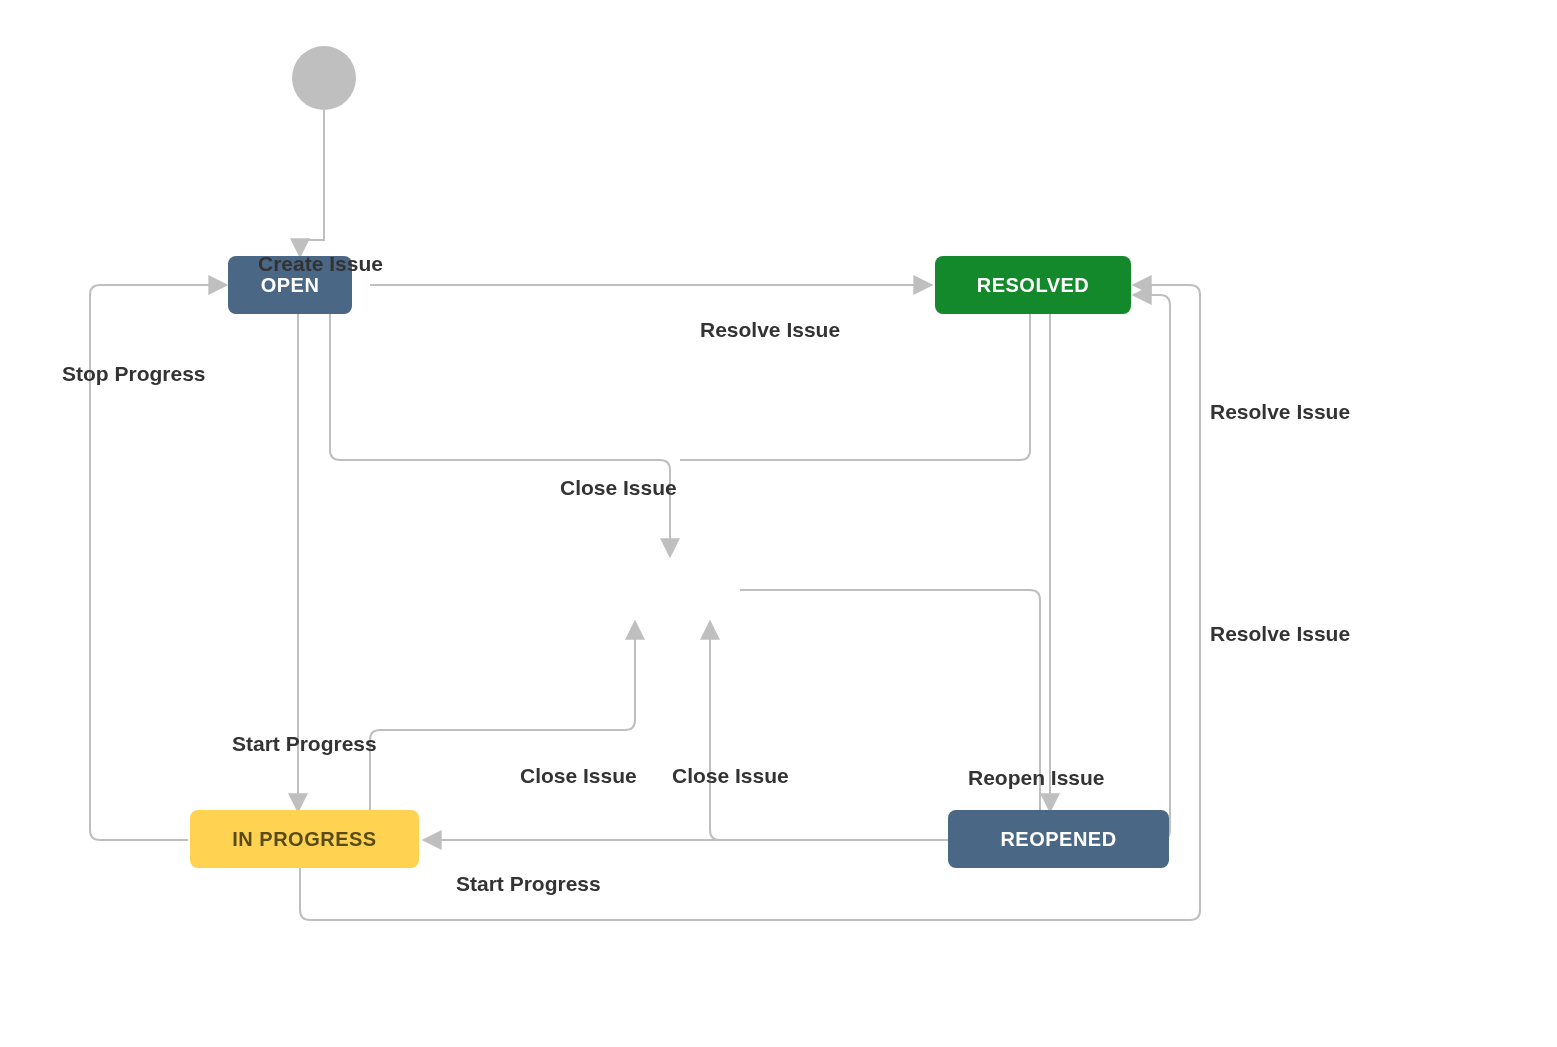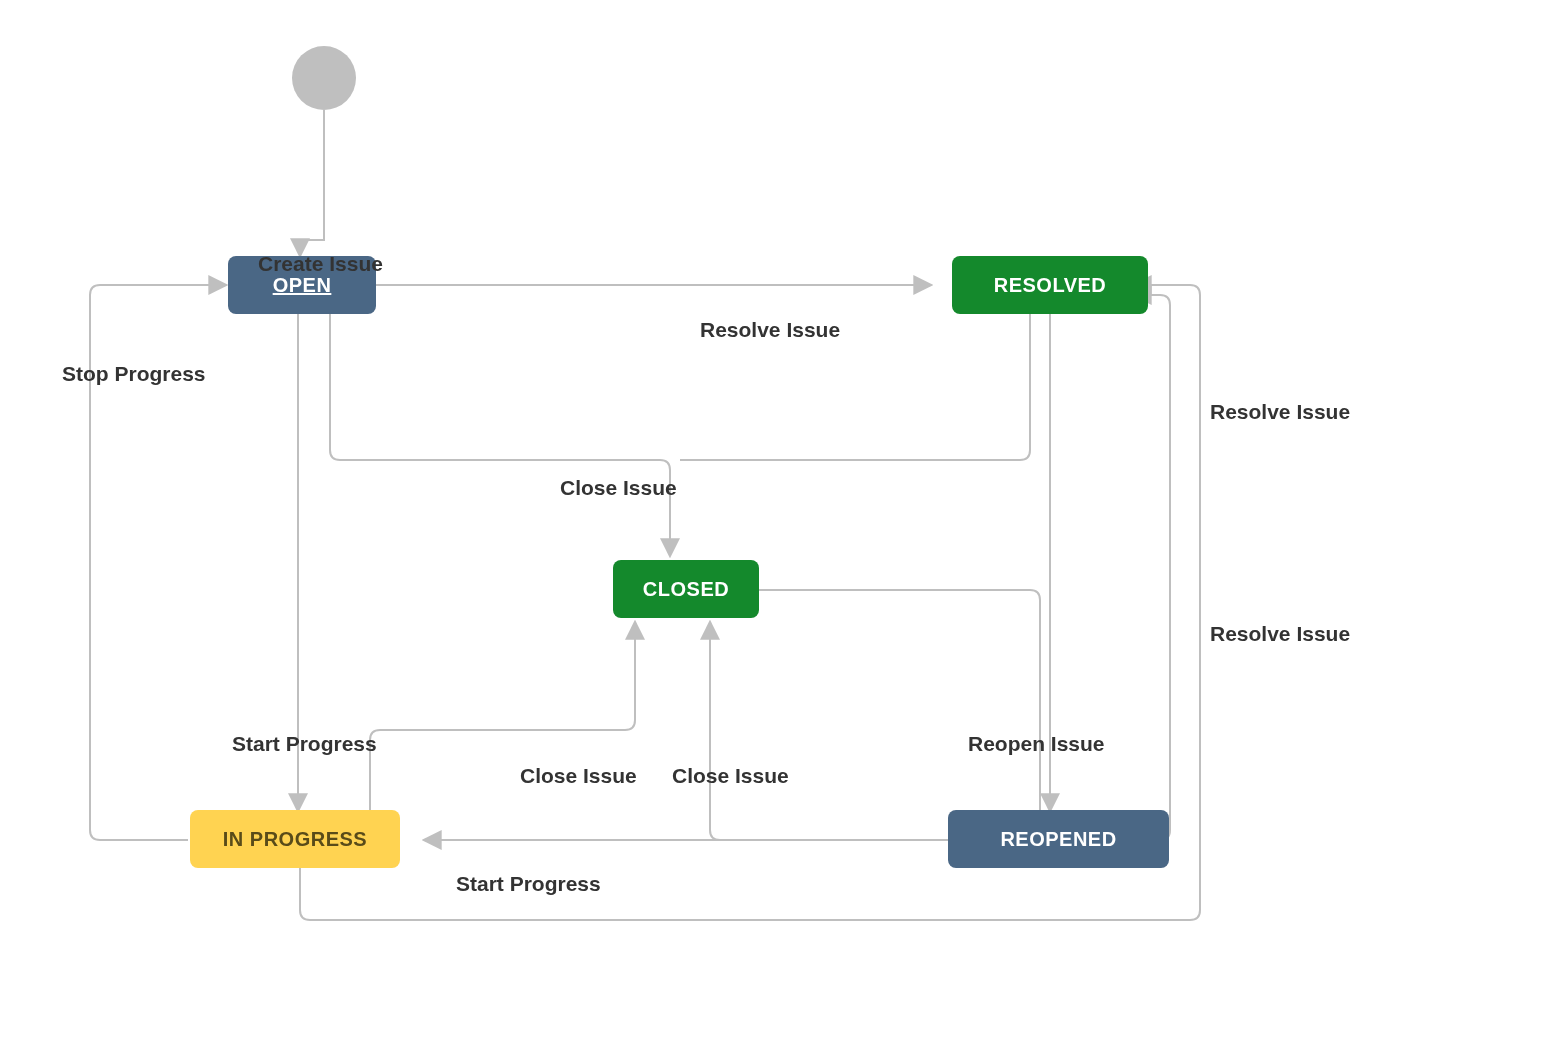--- a/index.html
+++ b/index.html
@@ -38,21 +38,21 @@
     font-weight: 700;
     font-size: 20px;
     letter-spacing: 0.5px;
     height: 58px;
     border-radius: 8px;
     color: #ffffff;
     box-sizing: border-box;
     white-space: nowrap;
   }
   .state.blue  { background: #4a6785; }
-  .state.green { background: #14892c; margin-left: 17px; }
+  .state.green { background: #14892c; }
   .state.yellow{ background: #ffd351; color: #594b19; }
   .edge-label {
     position: absolute;
     font-weight: 700;
     font-size: 21px;
     color: #333333;
     white-space: nowrap;
     margin-top: 44px;
   }
 </style>
@@ -90,43 +90,42 @@
 
     <path d="M 945 840 L 425 840" fill="none" stroke="#bfbfbf" stroke-width="2" marker-end="url(#arrow)"></path>
 
     <path d="M 300 868 L 300 910 Q 300 920 310 920 L 1190 920 Q 1200 920 1200 910 L 1200 295 Q 1200 285 1190 285 L 1135 285" fill="none" stroke="#bfbfbf" stroke-width="2" marker-end="url(#arrow)"></path>
 
     <path d="M 1140 840 L 1160 840 Q 1170 840 1170 830 L 1170 305 Q 1170 295 1160 295 L 1135 295" fill="none" stroke="#bfbfbf" stroke-width="2" marker-end="url(#arrow)"></path>
   </svg>
 
   <div class="start-node" style="left:292px; top:46px;"></div>
 
-  <div class="state blue" style="left:228px; top:256px; width:148px;text-decoration:underline;">OPEN</div>
+  <div class="state blue" style="left:228px; top:256px; width:124px;">OPEN</div>
 
   <div class="state green" style="left:935px; top:256px; width:196px;">RESOLVED</div>
 
-  <div class="state green" style="left:596px; top:560px; width:146px;">CLOSED</div>
 
   <div class="state blue" style="left:948px; top:810px; width:221px;">REOPENED</div>
 
-  <div class="state yellow" style="left:190px; top:810px; width:210px;">IN PROGRESS</div>
+  <div class="state yellow" style="left:190px; top:810px; width:229px;">IN PROGRESS</div>
 
   <div class="edge-label" style="left:258px; top:208px;">Create Issue</div>
 
   <div class="edge-label" style="left:62px;  top:318px;text-align:right;">Stop Progress</div>
 
   <div class="edge-label" style="left:700px; top:274px;">Resolve Issue</div>
 
   <div class="edge-label" style="left:560px; top:432px;">Close Issue</div>
 
   <div class="edge-label" style="left:1210px; top:356px;">Resolve Issue</div>
 
   <div class="edge-label" style="left:1210px; top:578px;">Resolve Issue</div>
 
-  <div class="edge-label" style="left:968px; top:688px;">Reopen Issue</div>
+  <div class="edge-label" style="left:968px; top:722px;">Reopen Issue</div>
 
   <div class="edge-label" style="left:520px; top:720px;">Close Issue</div>
 
   <div class="edge-label" style="left:672px; top:720px;">Close Issue</div>
 
   <div class="edge-label" style="left:232px; top:688px;">Start Progress</div>
 
   <div class="edge-label" style="left:456px; top:828px;">Start Progress</div>
 
 </div>

